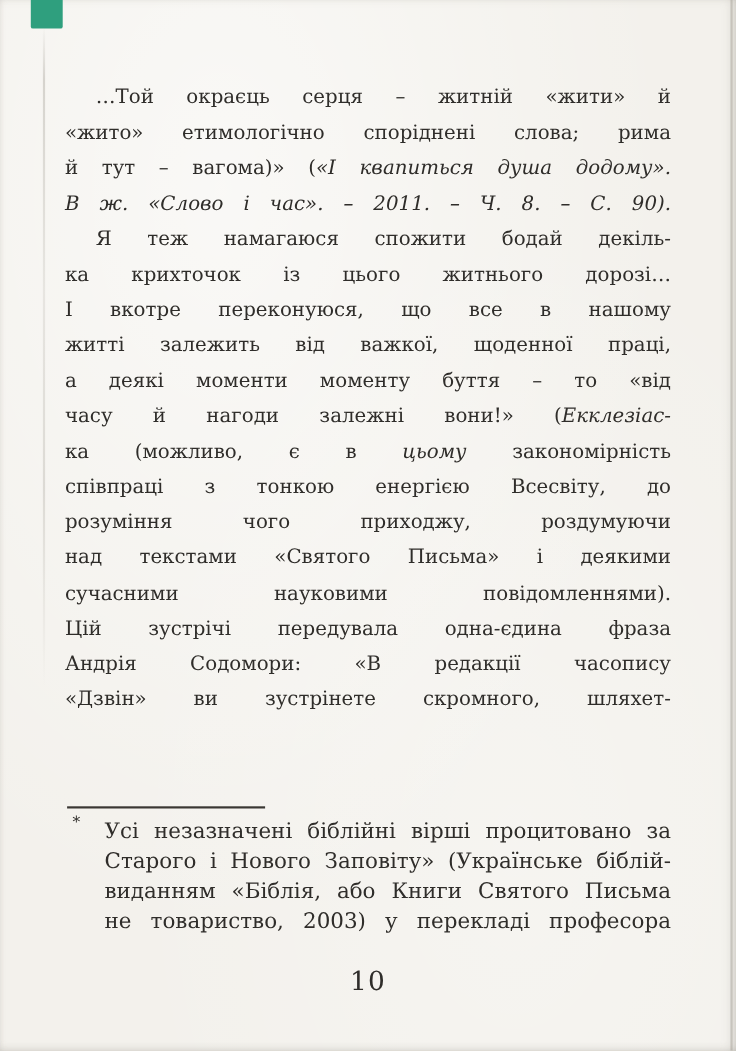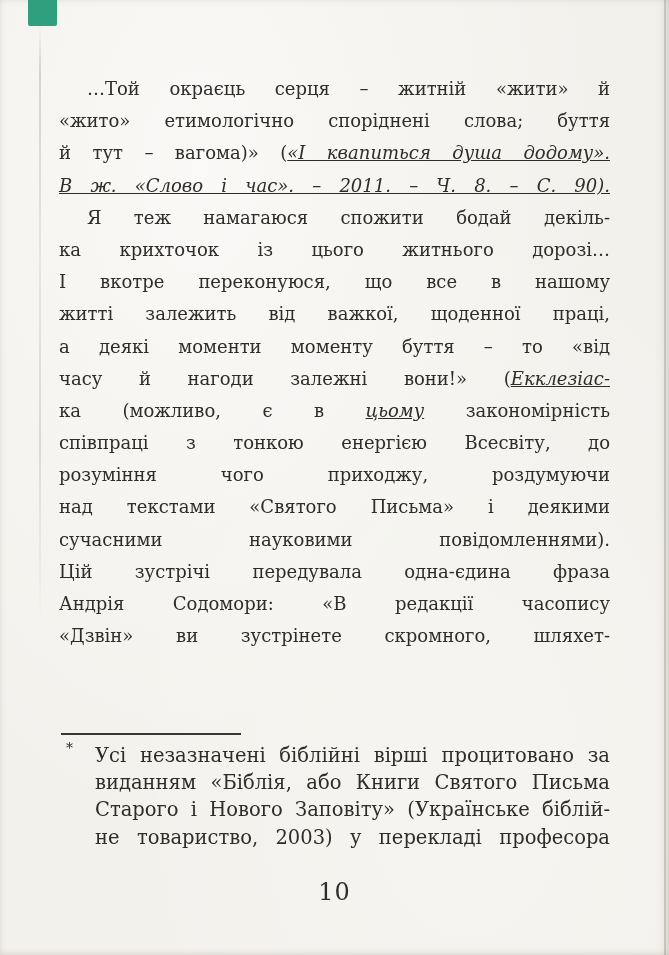--- a/index.html
+++ b/index.html
@@ -46,21 +46,21 @@
   .body-text{
     position:absolute;left:59px;top:73px;width:551px;
     font-size:18px;
   }
   .tline{
     height:32.2px;line-height:32.2px;
     text-align:justify;text-align-last:justify;
     white-space:nowrap;
   }
   .tline.indent{text-indent:28px;}
-  .tline .i{font-style:italic;text-decoration:underline;}
+  .tline .i{font-style:italic;}
   .tline .sup,.fn-marker{
     font-size:62%;vertical-align:super;line-height:0;
   }
   .fn-sep{
     position:absolute;left:61px;top:733px;width:180px;height:2px;
     background:var(--sep);
   }
   .footnote{
     position:absolute;left:59px;top:742px;width:551px;
     font-size:19.5px;
@@ -83,21 +83,21 @@
 </head>
 <body>
 
 <div class="page">
   <div class="corner-mark"></div>
   <div class="crease"></div>
   <div class="edge-right"></div>
 
   <div class="body-text" id="body-text">
       <div class="tline indent"><span>…Той окраєць серця – житній «жити» й</span></div>
-      <div class="tline"><span>«жито» етимологічно споріднені слова; буття</span></div>
+      <div class="tline"><span>«жито» етимологічно споріднені слова; рима</span></div>
       <div class="tline"><span>й тут – вагома)» (</span><span class="i">«І квапиться душа додому».</span></div>
       <div class="tline"><span class="i">В ж. «Слово і час». – 2011. – Ч. 8. – С. 90).</span></div>
       <div class="tline indent"><span>Я теж намагаюся спожити бодай декіль-</span></div>
       <div class="tline"><span>ка крихточок із цього житнього дорозі…</span></div>
       <div class="tline"><span>І вкотре переконуюся, що все в нашому</span></div>
       <div class="tline"><span>житті залежить від важкої, щоденної праці,</span></div>
       <div class="tline"><span>а деякі моменти моменту буття – то «від</span></div>
       <div class="tline"><span>часу й нагоди залежні вони!» (</span><span class="i">Екклезіас-</span></div>
       <div class="tline"><span>ка (можливо, є в </span><span class="i">цьому</span><span> закономірність</span></div>
       <div class="tline"><span>співпраці з тонкою енергією Всесвіту, до</span></div>
@@ -108,20 +108,20 @@
       <div class="tline"><span>Андрія Содомори: «В редакції часопису</span></div>
       <div class="tline"><span>«Дзвін» ви зустрінете скромного, шляхет-</span></div>
     </div>
 
   <div class="fn-sep"></div>
 
   <div class="footnote">
     <span class="fn-marker">*</span>
     <div class="fn-lines" id="fn-lines">
         <div class="fline">Усі незазначені біблійні вірші процитовано за</div>
+        <div class="fline">Старого і Нового Заповіту» (Українське біблій-</div>
         <div class="fline">виданням «Біблія, або Книги Святого Письма</div>
-        <div class="fline">Старого і Нового Заповіту» (Українське біблій-</div>
         <div class="fline">не товариство, 2003) у перекладі професора</div>
       </div>
   </div>
 
   <div class="page-number">10</div>
 </div>
 
 </body></html>

